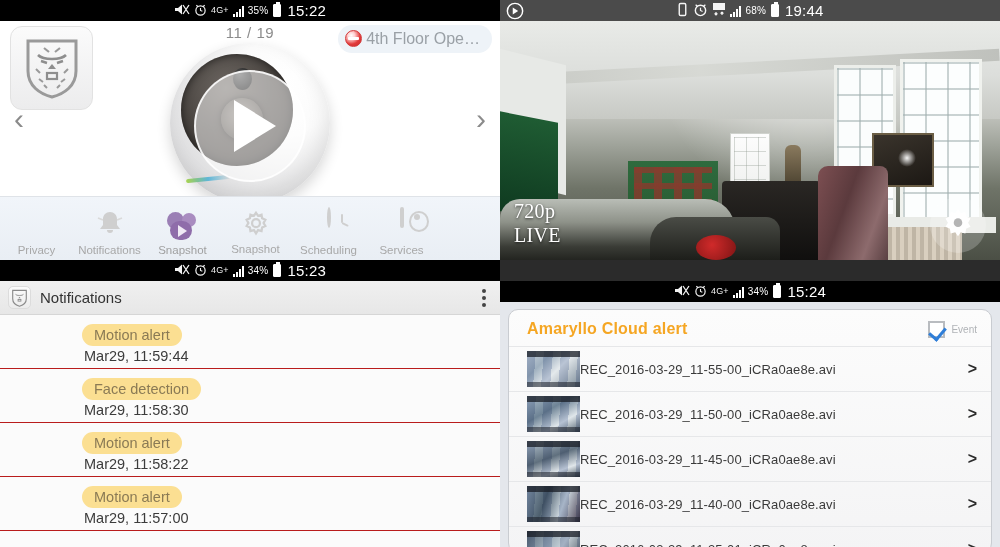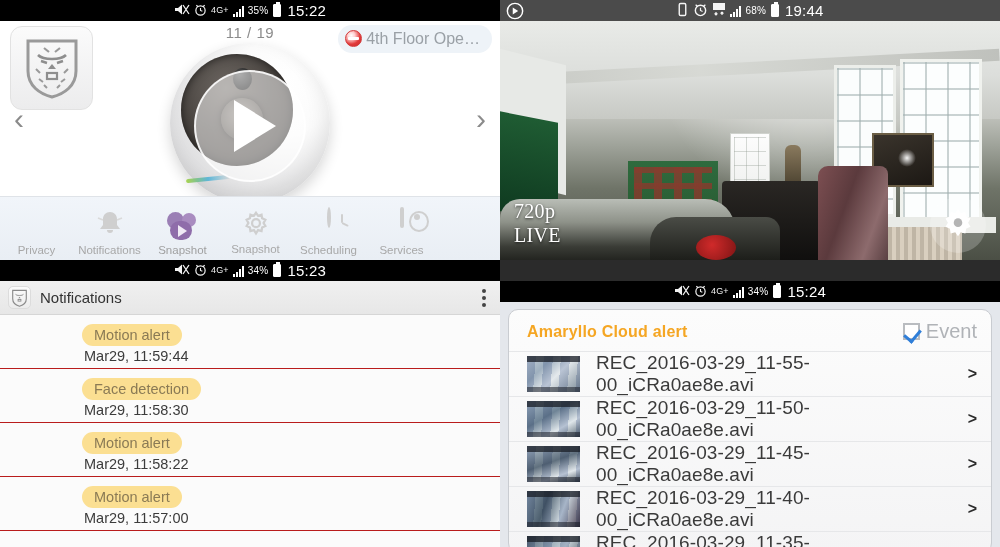--- a/index.html
+++ b/index.html
@@ -328,28 +328,28 @@
   .cv-title { color:#f5a623; font-size:16px; font-weight:bold; letter-spacing:.2px; }
   .cv-evt { margin-left:auto; display:flex; align-items:center; gap:6px; }
   .cv-check {
     width:17px;height:17px;border:2px solid #b9bcc0; background:#fff; position:relative; flex:none;
   }
   .cv-check::after{
     content:""; position:absolute; left:2px; top:1px; width:8px; height:13px;
     border-right:3px solid #2f7ed8; border-bottom:3px solid #2f7ed8;
     transform: rotate(40deg);
   }
-  .cv-evt-label { font-size:20px; color:#b0b3b7; }
+  .cv-evt-label { font-size:10px; color:#b0b3b7; }
   .cv-row {
     display:flex; align-items:center; height:45px;
     padding: 0 14px 0 18px; border-top:1px solid #e6e7e9;
   }
   .cv-row:first-of-type { border-top:none; }
   .cv-thumb { width:53px;height:36px;flex:none;position:relative;overflow:hidden;background:#111; }
-  .cv-name { margin-left:16px; font-size:19px; color:#3a3a3a; letter-spacing:.1px; }
+  .cv-name { margin-left:0; font-size:13px; color:#3a3a3a; letter-spacing:.1px; }
   .cv-arrow { margin-left:auto; font-size:16px; font-weight:bold; color:#2c2c2c; }
 </style>
 </head>
 <body>
 
 <div class="grid">
 
   <div class="panel p1">
 
     <div class="statusbar black">

